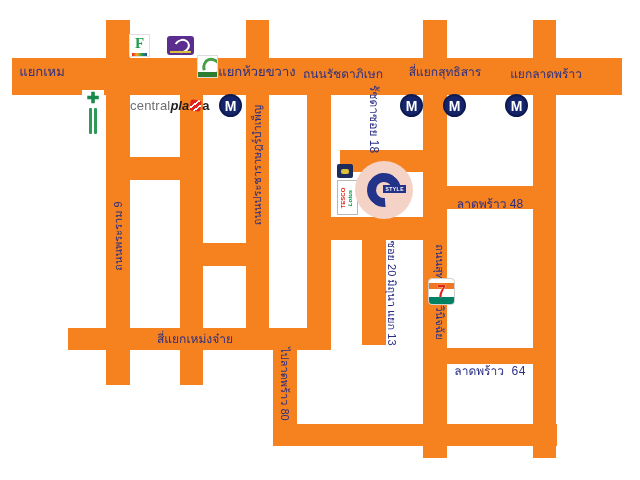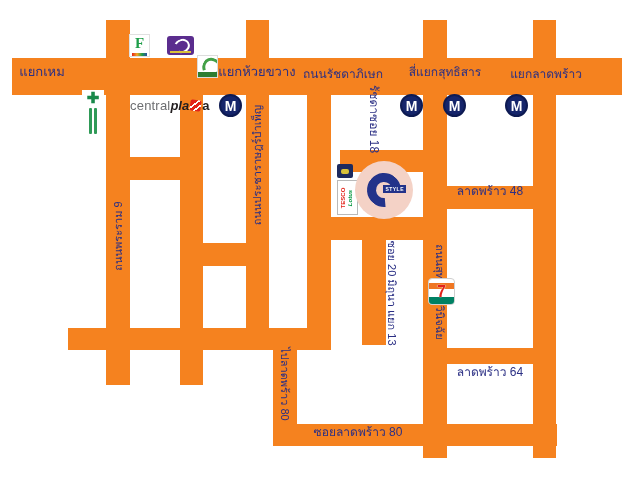--- a/index.html
+++ b/index.html
@@ -120,23 +120,23 @@
   <div class="road" style="left:307px;top:217px;width:140px;height:23px;"></div>
   <div class="road" style="left:447px;top:186px;width:86px;height:23px;"></div>
   <div class="road" style="left:447px;top:348px;width:86px;height:16px;"></div>
   <div class="road" style="left:273px;top:424px;width:284px;height:22px;"></div>
 
   <div class="lbl" style="left:14px;top:64px;width:56px;">แยกเหม</div>
   <div class="lbl" style="left:200px;top:64px;width:106px;">สี่แยกห้วยขวาง</div>
   <div class="lbl" style="left:303px;top:66px;width:80px;font-size:12px;">ถนนรัชดาภิเษก</div>
   <div class="lbl" style="left:505px;top:66px;width:82px;font-size:12px;">แยกลาดพร้าว</div>
   <div class="lbl" style="left:405px;top:64px;width:80px;font-size:12px;">สี่แยกสุทธิสาร</div>
-  <div class="lbl" style="left:308px;top:424px;width:100px;font-size:12px;">ซอยลาดพร้าว 80</div>
-  <div class="lbl" style="left:452px;top:183px;width:76px;font-size:12px;">ลาดพร้าว 48</div>
-  <div class="lbl" style="left:452px;top:364px;width:76px;font-size:12px;">ลาดพร้าว 64</div>
+  <div class="lbl" style="left:150px;top:331px;width:90px;font-size:12px;">สี่แยกเหม่งจ๋าย</div>
+  <div class="lbl" style="left:452px;top:196px;width:76px;font-size:12px;">ลาดพร้าว 48</div>
+  <div class="lbl" style="left:452px;top:364px;width:76px;font-size:12px;font-family:Liberation Mono, monospace;">ลาดพร้าว 64</div>
 
   <div class="vlbl rotm90" style="left:73px;top:228px;width:90px;font-size:11px;">ถนนพระราม 9</div>
   <div class="vlbl rotm90" style="left:192px;top:157px;width:130px;font-size:11px;">ถนนประชาราษฎร์บำเพ็ญ</div>
   <div class="vlbl rot90" style="left:339px;top:111px;width:70px;">รัชดาซอย 18</div>
   <div class="vlbl rot90" style="left:339px;top:285px;width:106px;font-size:11px;">ซอย 20 มิถุนา แยก 13</div>
   <div class="vlbl rot90" style="left:385px;top:284px;width:110px;font-size:11px;">ถนนสุทธิสารวินิจฉัย</div>
   <div class="vlbl rot90" style="left:247px;top:376px;width:76px;font-size:11px;">ไปลาดพร้าว 80</div>
 
   <div class="mrt" style="left:219px;top:94px;">
       <span>M</span>

